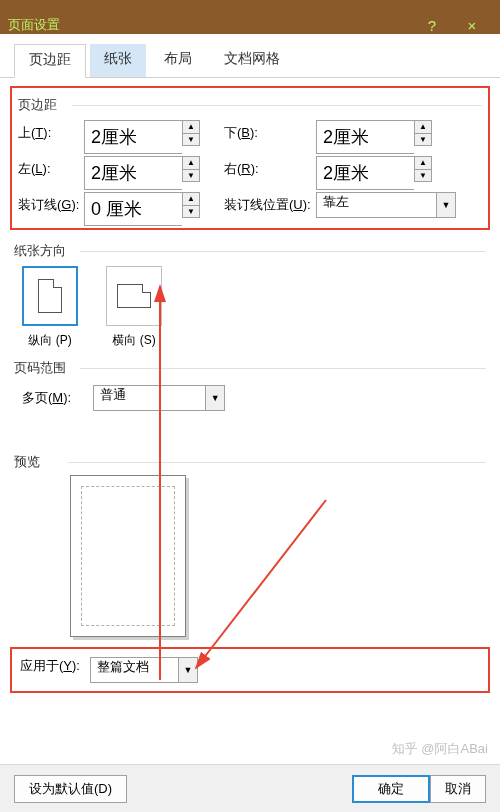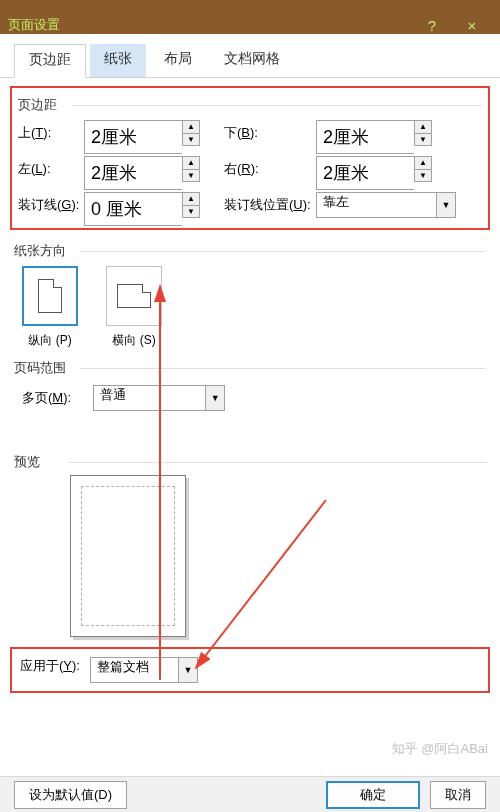--- a/index.html
+++ b/index.html
@@ -47,23 +47,23 @@
 
 .multi-row { display: flex; align-items: center; gap: 22px; padding: 2px 0 6px 8px; font-size: 13px; }
 .multi-row .combo { width: 132px; }
 
 .preview-box { width: 116px; height: 162px; border: 1px solid #808080; margin: 4px 0 0 56px; position: relative; box-shadow: 3px 3px 0 #d0d0d0; }
 .preview-box::after { content: ""; position: absolute; inset: 10px; border: 1px dashed #b0b0b0; }
 
 .apply-box { border: 2px solid #e64232; padding: 8px; margin: 8px -4px 4px -4px; display: flex; align-items: flex-start; gap: 10px; font-size: 13px; }
 .apply-box .combo { width: 108px; }
 
-.footer { position: absolute; bottom: 0; left: 0; right: 0; height: 36px; background: #f0f0f0; border-top: 1px solid #d8d8d8; display: flex; align-items: center; padding: 0 14px; gap: 10px; }
+.footer { position: absolute; bottom: 0; left: 0; right: 0; height: 48px; background: #f0f0f0; border-top: 1px solid #d8d8d8; display: flex; align-items: center; padding: 0 14px; }
 .btn { height: 28px; padding: 0 14px; border: 1px solid #a0a0a0; background: #fdfdfd; font-size: 13px; cursor: pointer; }
-.btn.primary { border: 2px solid #2a8dd4; padding: 0 32px; margin-left: 29px; }
+.btn.primary { border: 2px solid #2a8dd4; padding: 0 24px; margin-left: 29px; }
 .footer .spacer { flex: 1; }
 
 svg.annot { position: absolute; pointer-events: none; }
 
 .watermark { position: absolute; right: 12px; bottom: 54px; font-size: 13px; color: #c0c0c0; }
 </style>
 </head>
 <body>
 
 <div class="titlebar">

